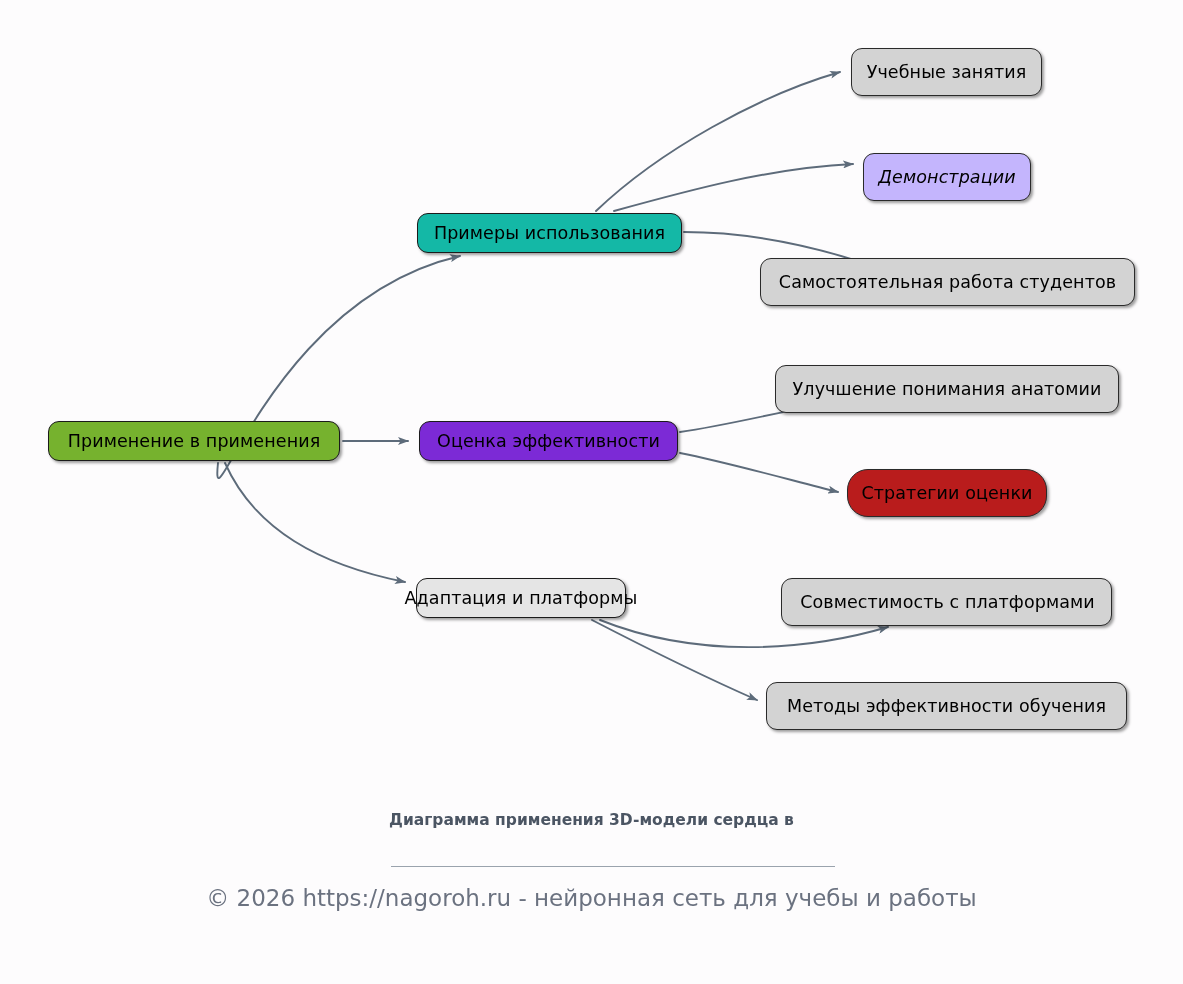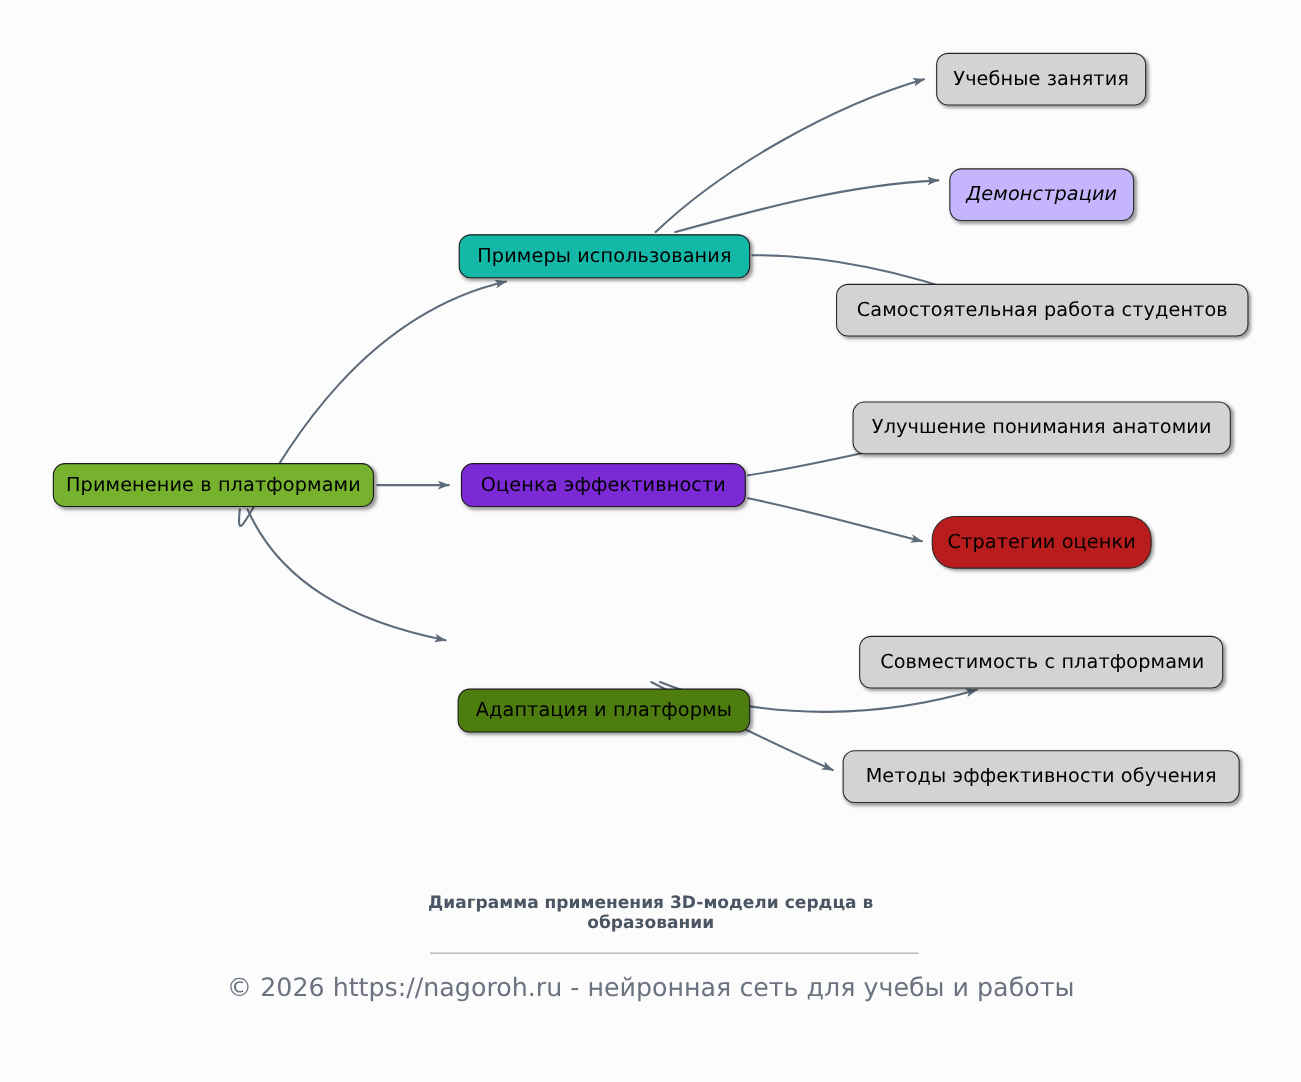--- a/index.html
+++ b/index.html
@@ -97,21 +97,21 @@
         <path d="M 684 232 C 760 232 830 250 890 272"></path>
         <path d="M 680 432 C 730 425 790 410 862 395"></path>
         <path d="M 680 453 C 730 463 790 480 838 492"></path>
         <path d="M 600 620 C 700 660 810 650 888 627"></path>
         <path d="M 592 620 C 650 650 700 675 757 700"></path>
       </g>
   </svg>
 
   <div id="nodes-layer">
       <div class="node node-root" style="left: 48px; top: 421px; width: 292px; height: 40px; background: rgb(118, 178, 46);">
-        <span>Применение в платформами</span>
+        <span>Применение в применения</span>
       </div>
       <div class="node node-branch" style="left: 417px; top: 213px; width: 265px; height: 40px; background: #14b8a6;">
         <span>Примеры использования</span>
       </div>
       <div class="node node-leaf" style="left: 851px; top: 48px; width: 191px; height: 48px; background: rgb(211, 211, 211);">
         <span>Учебные занятия</span>
       </div>
       <div class="node node-leaf" style="left: 863px; top: 153px; width: 168px; height: 48px; background: #c4b5fd; font-style: italic;">
         <span>Демонстрации</span>
       </div>
@@ -120,33 +120,32 @@
       </div>
       <div class="node node-branch" style="left: 419px; top: 421px; width: 259px; height: 40px; background: rgb(124, 42, 214);">
         <span>Оценка эффективности</span>
       </div>
       <div class="node node-leaf" style="left: 775px; top: 365px; width: 344px; height: 48px; background: rgb(211, 211, 211);">
         <span>Улучшение понимания анатомии</span>
       </div>
       <div class="node node-leaf" style="left: 847px; top: 469px; width: 200px; height: 48px; background: #b91c1c; border-radius: 21px;">
         <span>Стратегии оценки</span>
       </div>
-      <div class="node node-branch" style="left: 416px; top: 578px; width: 266px; height: 40px; background: #4d7c0f; margin-top: 48px;">
+      <div class="node node-branch" style="left: 416px; top: 578px; width: 210px; height: 40px; background: #e5e5e5;">
         <span>Адаптация и платформы</span>
       </div>
       <div class="node node-leaf" style="left: 781px; top: 578px; width: 331px; height: 48px; background: rgb(211, 211, 211); padding-left: 16px;">
         <span>Совместимость с платформами</span>
       </div>
       <div class="node node-leaf" style="left: 766px; top: 682px; width: 361px; height: 48px; background: rgb(211, 211, 211);">
         <span>Методы эффективности обучения</span>
       </div>
     </div>
 
   <div class="footer footer-title">
     <span>Диаграмма применения 3D-модели сердца в</span>
-    <span class="line2">образовании</span>
   </div>
 
   <div class="footer-rule"></div>
 
   <div class="footer footer-copy">© 2026 https://nagoroh.ru - нейронная сеть для учебы и работы</div>
 
 </div>
 
 </body></html>

